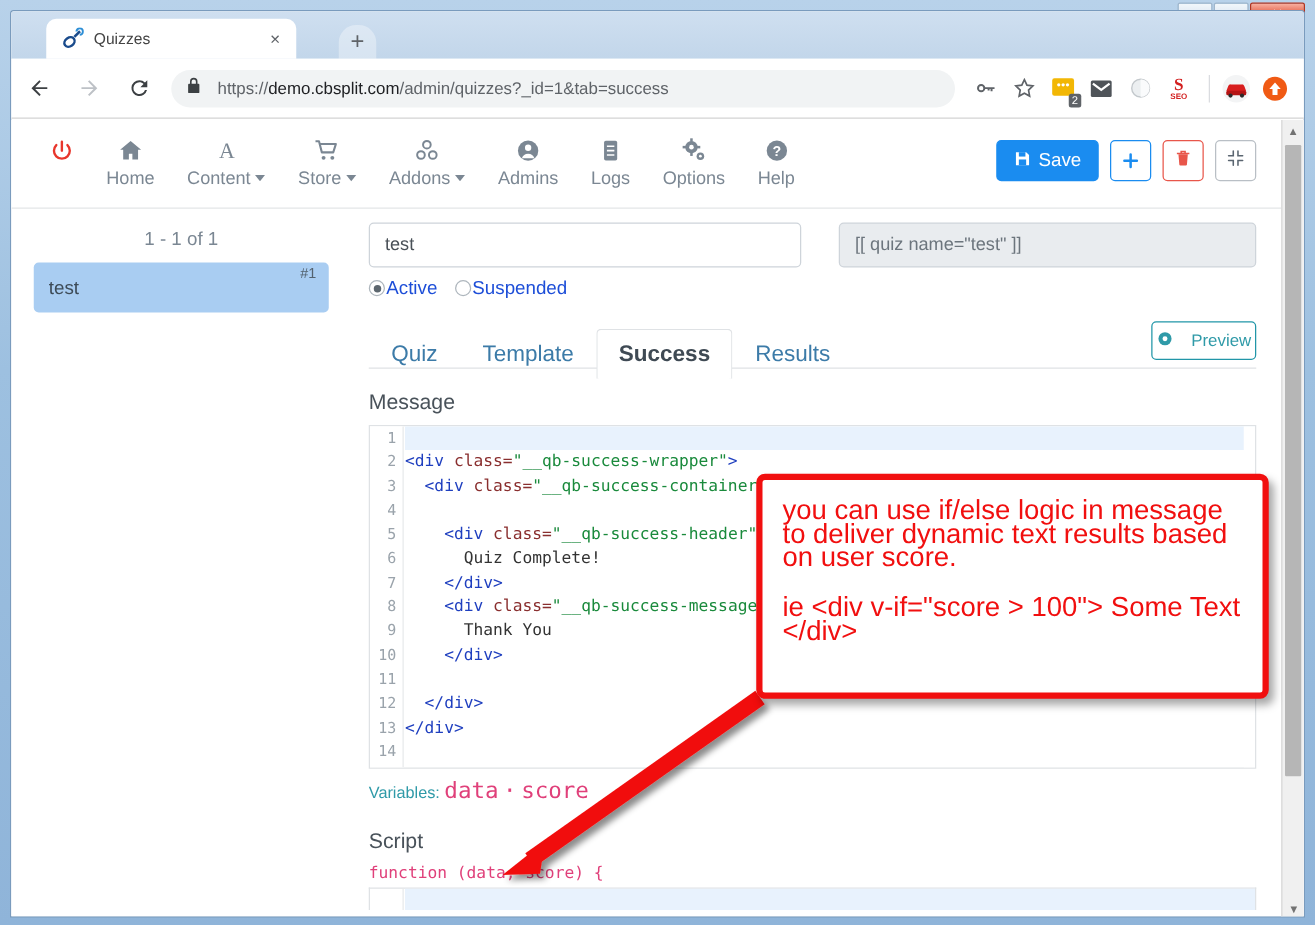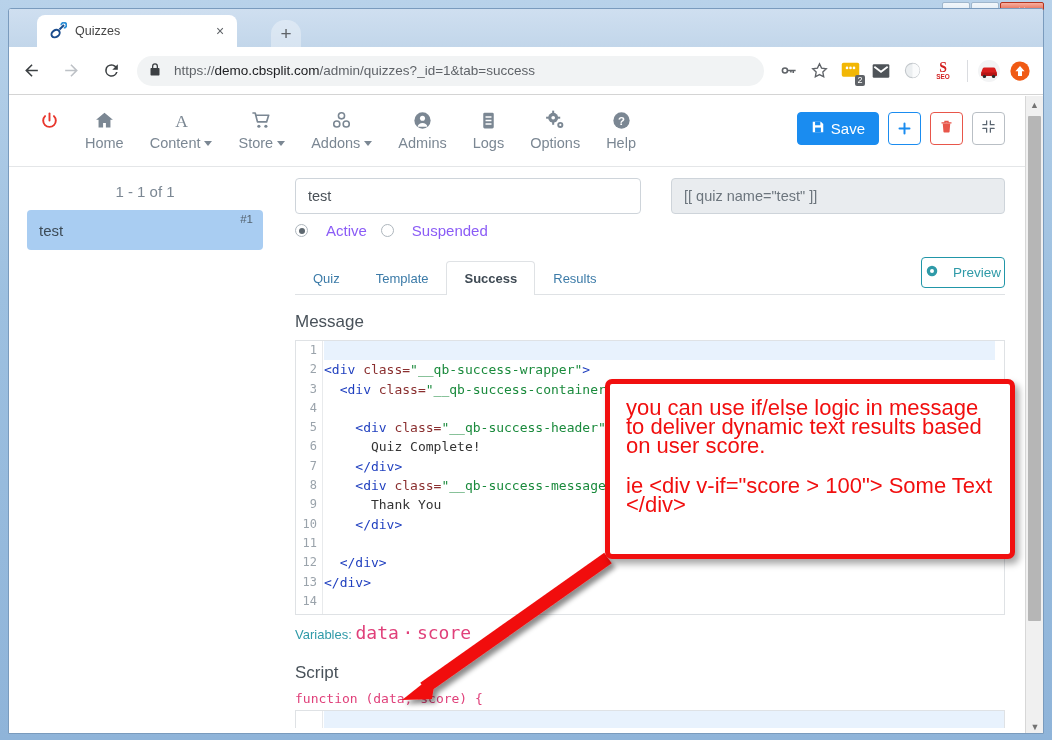--- a/index.html
+++ b/index.html
@@ -147,34 +147,34 @@
     width: 346px; height: 36px; border: 1px solid #ced4da; border-radius: 4px;
     background: #fff; display:flex; align-items:center; padding: 0 12px;
     font-size: 14.5px; color: #495057;
   }
   #shortcode {
     flex: 1; height: 36px; border: 1px solid #ced4da; border-radius: 4px;
     background: #e9ecef; display:flex; align-items:center; padding: 0 12px;
     font-size: 14.5px; color: #6c757d;
   }
   #radios { display: flex; align-items: center; gap: 14px; padding: 8px 0 0 14px; }
-  .radio { display: flex; align-items: center; gap: 18px; font-size: 15px; color: #8b5cf6; }
+  .radio { display: flex; align-items: center; gap: 1px; font-size: 15px; color: #1d4ed8; }
   .rdot {
     width: 13px; height: 13px; border-radius: 50%; border: 1px solid #aeb6bd;
     background: #fff; display:flex; align-items:center;justify-content:center;
   }
   .rdot.on::after { content:""; width:6px;height:6px;border-radius:50%;background:#5d676f; }
 
   #tabsrow {
     margin: 17px 22px 0 14px; display: flex; align-items: flex-end;
     border-bottom: 1px solid #dfe2e5; position: relative; height: 39px;
   }
   .qtab {
-    padding: 9px 17px 9px; font-size: 13px; color: #3c7ba8;
-    border: 1px solid transparent; border-bottom: none; position: relative; top: 1px;
+    padding: 9px 17px 9px; font-size: 18px; color: #3c7ba8;
+    border: 1px solid transparent; border-bottom: none; position: relative; top: 9px;
   }
   .qtab.active {
     color: #3f4a54; background: #fff; border-color: #dfe2e5;
     border-radius: 4px 4px 0 0; font-weight: bold;
   }
   #previewbtn {
     position: absolute; right: 0; bottom: 6px; height: 31px; padding: 0 3px;
     border: 1px solid #2196a8; border-radius: 4px; color: #2f9aa8;
     display:flex; align-items:center; gap:14px; font-size: 13.5px; background:#fff;
   }

